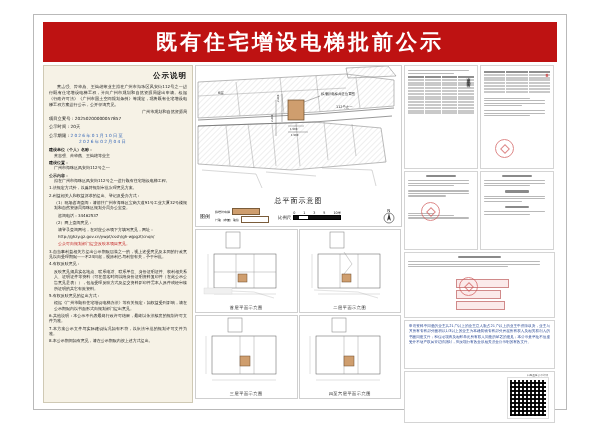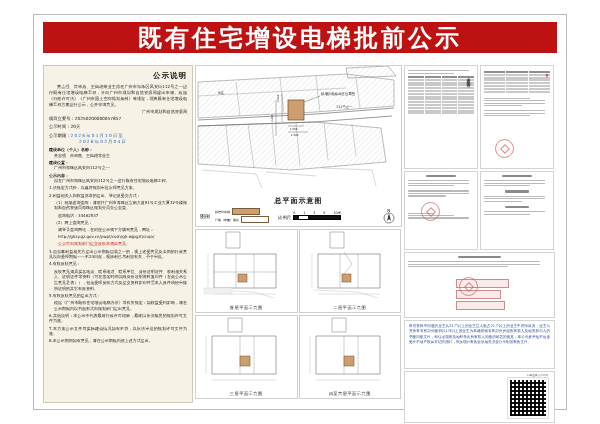--- a/index.html
+++ b/index.html
@@ -6,23 +6,23 @@
   body{
     width:600px;height:424px;background:#ffffff;
     font-family:"DejaVu Sans","Liberation Sans",sans-serif;
     overflow:hidden;
   }
   .poster{
     position:absolute;left:33px;top:14px;width:534px;height:396px;
     border:1px solid #b9b9b9;background:#fff;box-sizing:border-box;
   }
   .banner{
-    position:absolute;left:9px;top:7px;width:514px;height:31px;
+    position:absolute;left:9px;top:7px;width:514px;height:40px;
     background:#be1212;color:#fff;display:flex;align-items:center;justify-content:center;
-    letter-spacing:3px;font-size:24px;font-weight:bold;
+    letter-spacing:3px;font-size:21px;font-weight:bold;
   }
   .body-grid{position:absolute;left:9px;top:50px;width:514px;height:338px;}
 
   
   .notice{
     position:absolute;left:0;top:0;width:150px;height:338px;
     background:#f6f2e6;border:1px solid #cfc9b4;box-sizing:border-box;
     padding:4px 5px;overflow:hidden;
   }
   .notice h2{
@@ -41,21 +41,21 @@
   .red{color:#c01c1c;}
 
   
   .center{position:absolute;left:152px;top:0;width:207px;height:338px;}
   .siteplan{
     position:absolute;left:0;top:0;width:207px;height:162px;
     border:1px solid #cfcfcf;box-sizing:border-box;background:#fff;overflow:hidden;
   }
   .sp-cap{
     position:absolute;left:0;right:0;bottom:20px;text-align:center;
-    font-size:7px;font-weight:bold;color:#111;letter-spacing:1px;
+    font-size:7px;font-weight:normal;color:#111;letter-spacing:1px;
   }
   .legendbar{
     position:absolute;left:4px;right:4px;bottom:2px;height:17px;
     display:flex;align-items:center;gap:5px;font-size:4px;color:#111;
   }
   .lg-label{font-size:5px;}
   .lg-swatches{display:flex;flex-direction:column;gap:1px;}
   .lg-row{display:flex;align-items:center;gap:2px;font-size:3px;}
   .sw{width:26px;height:5px;border:0.5px solid #7a5c3a;}
   .sw.fill{background:#cf9e6e;}

